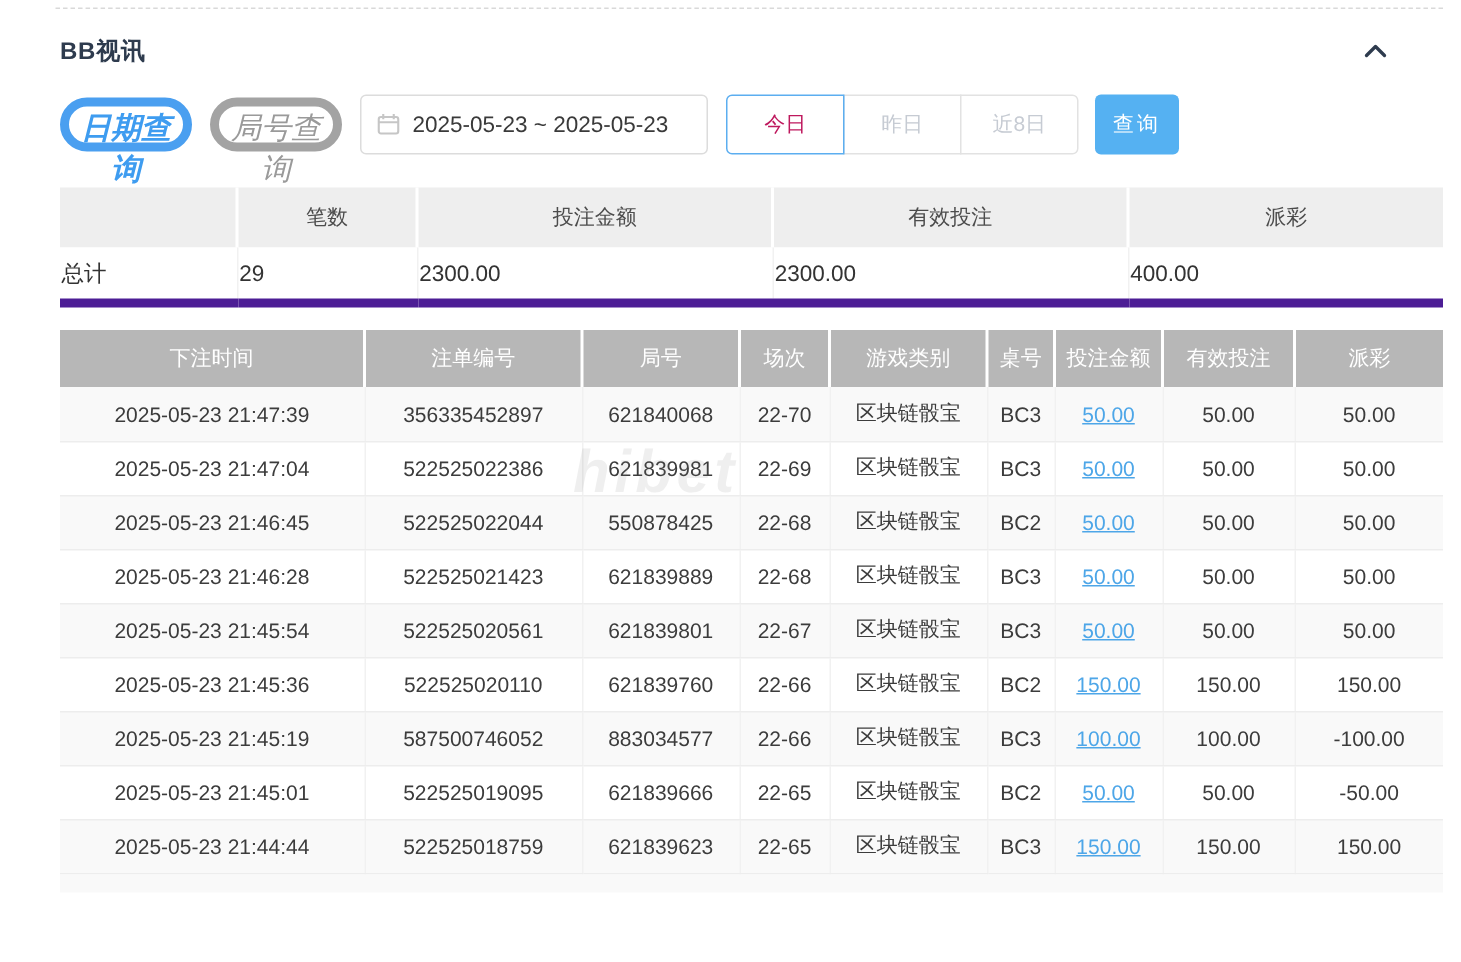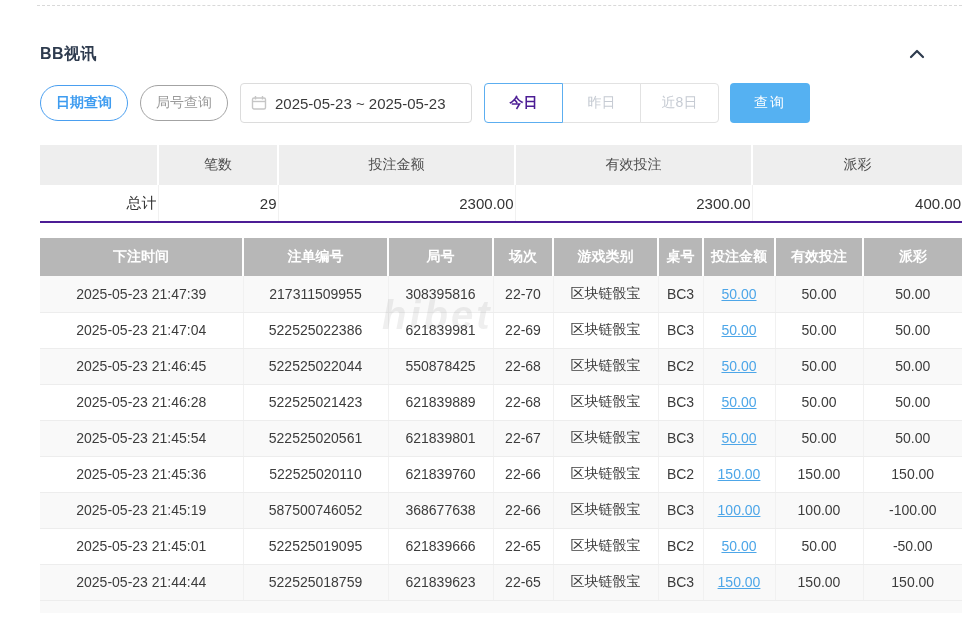--- a/index.html
+++ b/index.html
@@ -7,63 +7,63 @@
     --text:#3d3d3d; --title:#2e3b4e;
   }
   *{box-sizing:border-box;}
   html,body{margin:0;padding:0;}
   body{
     width:974px;height:641px;overflow:hidden;background:#fff;
     font-family:"Liberation Sans","DejaVu Sans",sans-serif;color:var(--text);
   }
   .page{position:relative;width:974px;height:641px;padding:0 12px 0 40px;}
   .dashed-line{border-top:1px dashed #d9d9d9;margin:5px 0 0 -3px;}
-  .panel-header{display:flex;align-items:center;justify-content:space-between;width:922px;margin-top:36px;height:24px;}
+  .panel-header{display:flex;align-items:center;justify-content:space-between;width:922px;margin-top:16px;height:24px;}
   .panel-title{margin:0;font-size:16px;font-weight:bold;color:var(--title);letter-spacing:.5px;}
   .chevron{margin-right:36px;cursor:pointer;display:inline-flex;}
   .filter-row{display:flex;align-items:center;margin-top:17px;height:40px;}
   button{appearance:none;background:#fff;cursor:pointer;font-family:inherit;}
   .pill{
-    width:88px;height:36px;border-radius:18px;border:1px solid #a3a3a3;
-    color:#9a9a9a;font-size:14px;margin-right:12px;
+    width:88px;height:36px;border-radius:18px;border:6px solid #a3a3a3;
+    color:#9a9a9a;font-size:20px;margin-right:12px;font-style:italic;
   }
   .pill.active{border-color:#4a9ff0;color:#3e9cf0;font-weight:bold;}
   .date-input{
     display:flex;align-items:center;width:232px;height:40px;border:1px solid #dcdcdc;
     border-radius:4px;padding:0 10px;margin-right:12px;cursor:pointer;background:#fff;
   }
   .date-input .cal{display:inline-flex;margin-right:8px;}
   .date-input .val{font-size:15px;color:#3a3a3a;white-space:nowrap;}
   .seg-group{display:flex;margin-right:11px;}
   .seg{
     width:79px;height:40px;border:1px solid #e2e2e2;color:#c6cbd3;font-size:14px;
     margin-left:-1px;position:relative;background:#fff;
   }
   .seg:first-child{margin-left:0;border-radius:4px 0 0 4px;}
   .seg:last-child{border-radius:0 4px 4px 0;}
-  .seg.active{border-color:#5caef0;color:#4c1d95;z-index:2;font-weight:bold;}
+  .seg.active{border-color:#5caef0;color:#be185d;z-index:2;}
   .search-btn{
-    width:80px;height:40px;border:none;border-radius:4px;background:var(--accent);
+    width:56px;height:40px;border:none;border-radius:4px;background:var(--accent);
     color:#fff;font-size:14px;letter-spacing:2px;
   }
   table{border-collapse:collapse;table-layout:fixed;width:922px;}
   .summary{margin-top:22px;}
   .summary th{
     height:40px;background:#eeeeee;color:#4c4c4c;font-weight:400;font-size:14px;
     border-right:2px solid #fff;text-align:center;
   }
   .summary th:last-child{border-right:none;}
   .summary td{
-    height:37px;font-size:15px;color:#333;text-align:right;background:#fff;
-    border-bottom:2px solid #4c1d95;border-right:1px solid #f1f1f1;
+    height:37px;font-size:15px;color:#333;text-align:left;background:#fff;
+    border-bottom:6px solid #4c1d95;border-right:1px solid #f1f1f1;
   }
   .summary td:last-child{border-right:none;}
   .records{margin-top:15px;}
   .records th{
-    height:38px;background:var(--header-gray);color:#fff;font-weight:bold;font-size:14px;
+    height:38px;background:var(--header-gray);color:#fff;font-weight:normal;font-size:14px;
     border-right:2px solid #fff;text-align:center;
   }
   .records th:last-child{border-right:none;}
   .records td{
     height:36px;font-size:14px;color:#3c3c3c;text-align:center;
     border-bottom:1px solid #ededed;border-right:1px solid #f1f1f1;white-space:nowrap;
   }
   .records td:last-child{border-right:none;}
   .records tbody tr:nth-child(odd) td{background:#f9f9f9;}
   .records tbody tr:nth-child(even) td{background:#fff;}
@@ -164,22 +164,22 @@
         <th>游戏类别</th>
         <th>桌号</th>
         <th>投注金额</th>
         <th>有效投注</th>
         <th>派彩</th>
       </tr>
     </thead>
     <tbody>
         <tr>
           <td>2025-05-23 21:47:39</td>
-          <td>217311509955</td>
-          <td>308395816</td>
+          <td>356335452897</td>
+          <td>621840068</td>
           <td>22-70</td>
           <td>区块链骰宝</td>
           <td>BC3</td>
           <td><a class="amt-link" href="javascript:void(0)">50.00</a></td>
           <td>50.00</td>
           <td>50.00</td>
         </tr>
         <tr>
           <td>2025-05-23 21:47:04</td>
           <td>522525022386</td>
@@ -231,21 +231,21 @@
           <td>22-66</td>
           <td>区块链骰宝</td>
           <td>BC2</td>
           <td><a class="amt-link" href="javascript:void(0)">150.00</a></td>
           <td>150.00</td>
           <td>150.00</td>
         </tr>
         <tr>
           <td>2025-05-23 21:45:19</td>
           <td>587500746052</td>
-          <td>368677638</td>
+          <td>883034577</td>
           <td>22-66</td>
           <td>区块链骰宝</td>
           <td>BC3</td>
           <td><a class="amt-link" href="javascript:void(0)">100.00</a></td>
           <td>100.00</td>
           <td class="neg">-100.00</td>
         </tr>
         <tr>
           <td>2025-05-23 21:45:01</td>
           <td>522525019095</td>

